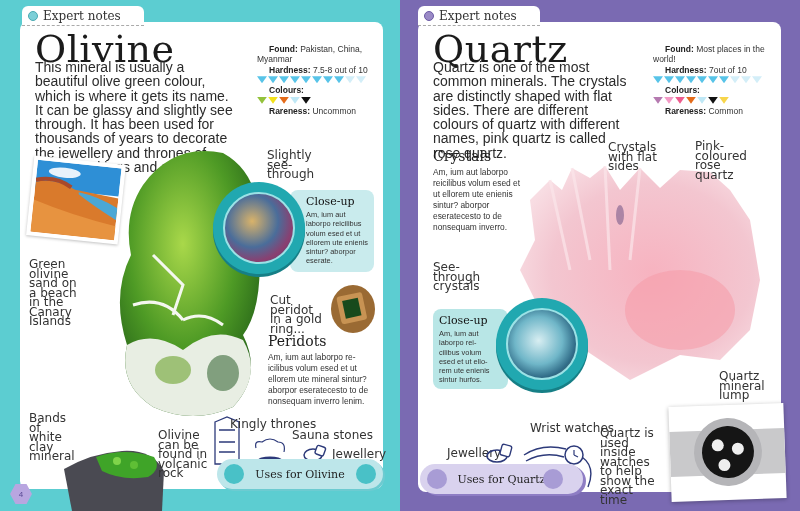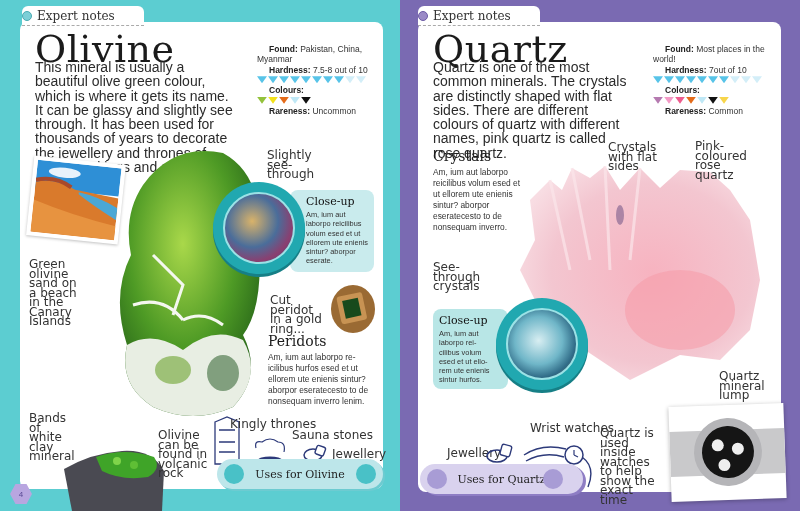--- a/index.html
+++ b/index.html
@@ -3,21 +3,21 @@
 <meta charset="utf-8">
 <style>
   * { box-sizing: border-box; margin: 0; padding: 0; }
   html, body { width: 800px; height: 511px; overflow: hidden; background: #fff; }
   body { font-family: "Liberation Sans", sans-serif; color: #222; position: relative; }
   .page { position: absolute; top: 0; height: 511px; width: 400px; overflow: hidden; }
   .page-left { left: 0; background: #5ccdd1; }
   .page-right { left: 400px; background: #7a6ab2; }
   .card { position: absolute; top: 22px; left: 20px; width: 363px; height: 467px; background: #fff; border-radius: 8px; }
   .page-right .card { left: 18px; width: 363px; height: 470px; top: 22px; }
-  .tab { position: absolute; top: 6px; left: 22px; width: 122px; height: 20px; background: #fff; border-radius: 6px 6px 0 0; border-bottom: 1px dashed #aaa; display: flex; align-items: center; padding-left: 0; font-size: 12px; color: #333; font-family: "DejaVu Serif", serif; }
+  .tab { position: absolute; top: 6px; left: 22px; width: 122px; height: 20px; background: #fff; border-radius: 6px 6px 0 0; border-bottom: 1px dashed #aaa; display: flex; align-items: center; padding-left: 6px; font-size: 12px; color: #333; font-family: "DejaVu Serif", serif; }
   .page-right .tab { left: 18px; }
   .tab .dot { width: 10px; height: 10px; border-radius: 50%; margin-right: 5px; }
   .page-left .tab .dot { background: #7ccfd7; border: 1px solid #4aaab2; }
   .page-right .tab .dot { background: #9a8ac6; border: 1px solid #6b5aa5; }
   .title { position: absolute; top: 27px; left: 35px; font-family: "DejaVu Serif", serif; font-size: 38px; color: #1b1b1b; letter-spacing: 0.5px; font-weight: normal; }
   .page-right .title { left: 33px; }
   .intro { position: absolute; top: 60px; left: 35px; width: 200px; font-size: 14px; line-height: 14.3px; color: #2b2b2b; }
   .page-right .intro { left: 33px; }
   .facts { position: absolute; top: 44px; left: 257px; width: 125px; font-size: 8.5px; line-height: 10.4px; color: #333; }
   .page-right .facts { left: 253px; }
@@ -133,21 +133,21 @@
 
   <div class="photo" style="left:329px;top:284px;width:48px;height:50px;">
     <svg width="48" height="50" viewBox="0 0 48 50">
       <ellipse cx="24" cy="25" rx="22" ry="24" fill="#9a6a33"></ellipse>
       <rect x="10" y="10" width="26" height="28" rx="3" transform="rotate(-12 24 25)" fill="#c89353"></rect>
       <rect x="15" y="15" width="16" height="18" transform="rotate(-12 24 25)" fill="#184a1c"></rect>
     </svg>
   </div>
 
   <div class="section-title" style="left:268px;top:333px;">Peridots</div>
-  <div class="section-text" style="left:268px;top:352px;width:112px;">Am, ium aut laborpo re-icilibus hurfos esed et ut ellorem ute enienis sintur? aborpor eseratecesto to de nonsequam inverro lenim.</div>
+  <div class="section-text" style="left:268px;top:352px;width:112px;">Am, ium aut laborpo re-icilibus volum esed et ut ellorem ute mineral sintur? aborpor eseratecesto to de nonsequam inverro lenim.</div>
 
   <div class="annot" style="left:267px;top:151px;width:48px;">Slightly see-through</div>
   <div class="annot" style="left:29px;top:260px;width:58px;">Green olivine sand on a beach in the Canary Islands</div>
   <div class="annot" style="left:270px;top:296px;width:55px;">Cut peridot in a gold ring...</div>
   <div class="annot" style="left:29px;top:414px;width:40px;">Bands of white clay mineral</div>
   <div class="annot" style="left:158px;top:431px;width:50px;">Olivine can be found in volcanic rock</div>
 
   <svg style="position:absolute;left:211px;top:416px;" width="32" height="50" viewBox="0 0 32 50">
     <path d="M4 6 L16 1 L28 6 L28 48 L4 48 Z M8 14 H24 M8 26 H24 M8 36 H24" stroke="#2d3a7a" stroke-width="1.3" fill="none"></path>
   </svg>

